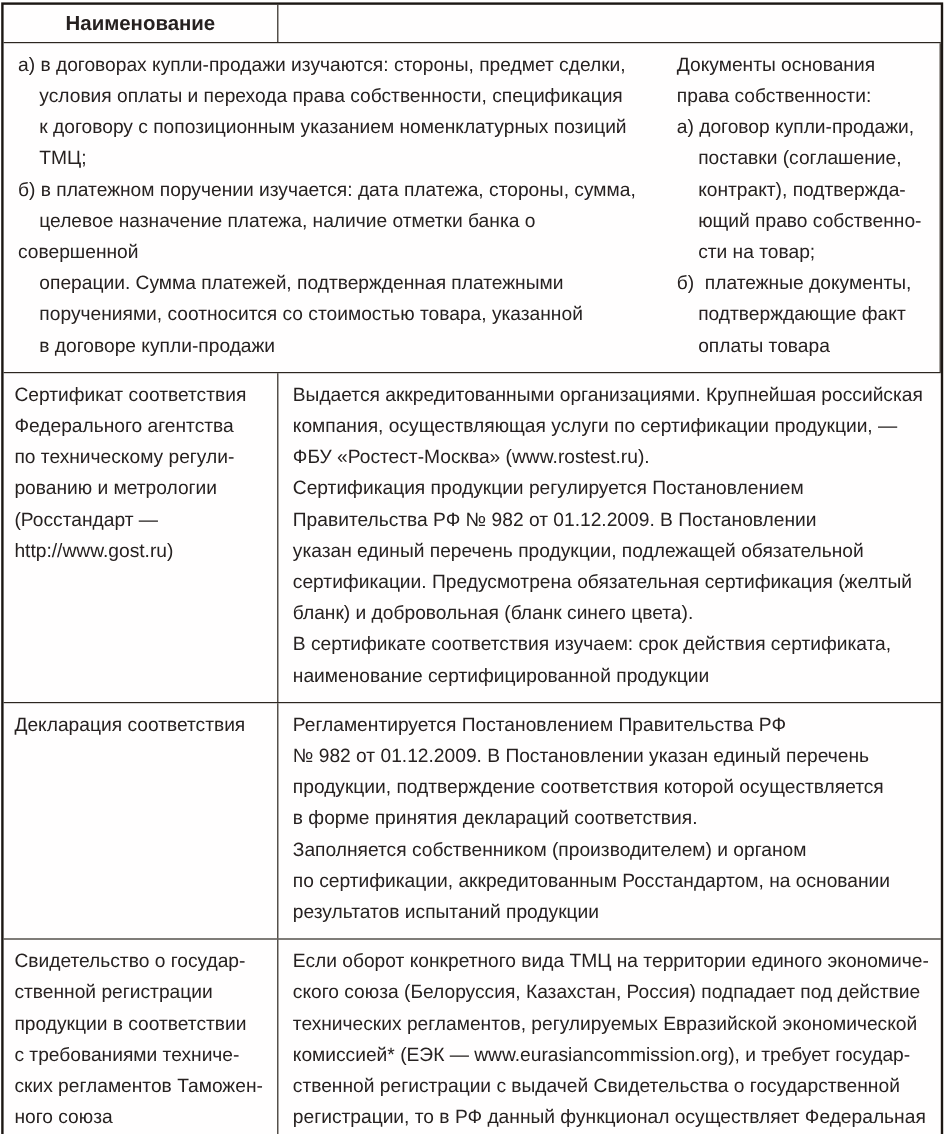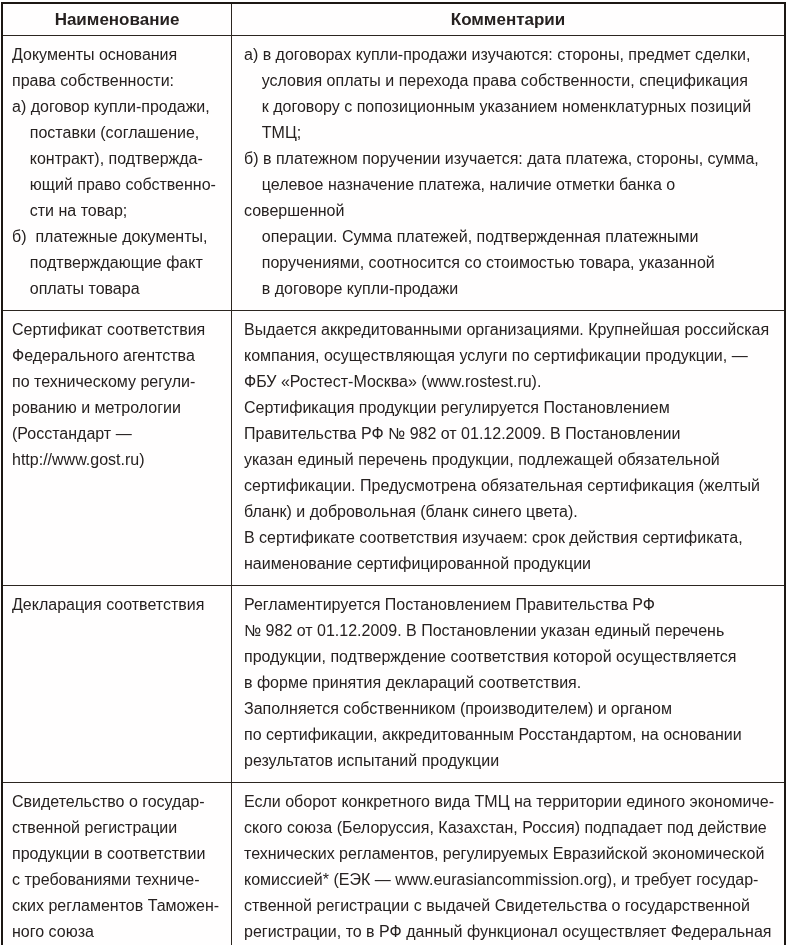--- a/index.html
+++ b/index.html
@@ -69,43 +69,42 @@
   .row-3 { min-height: 180px; justify-content: space-between; }
   .row-4 { min-height: 207px; }
 </style>
 </head>
 <body>
 
 <div class="doc-table">
 
   <div class="row header-row">
     <div class="cell name-col">Наименование</div>
-    <div class="cell comments-col">Комментарии</div>
   </div>
 
   <div class="row row-1">
+    <div class="cell body-cell comments-col">а) в договорах купли-продажи изучаются: стороны, предмет сделки,
+    условия оплаты и перехода права собственности, спецификация
+    к договору с попозиционным указанием номенклатурных позиций
+    ТМЦ;
+б) в платежном поручении изучается: дата платежа, стороны, сумма,
+    целевое назначение платежа, наличие отметки банка о совершенной
+    операции. Сумма платежей, подтвержденная платежными
+    поручениями, соотносится со стоимостью товара, указанной
+    в договоре купли-продажи</div>
     <div class="cell body-cell name-col">Документы основания
 права собственности:
 а) договор купли-продажи,
     поставки (соглашение,
     контракт), подтвержда-
     ющий право собственно-
     сти на товар;
 б)  платежные документы,
     подтверждающие факт
     оплаты товара</div>
-    <div class="cell body-cell comments-col">а) в договорах купли-продажи изучаются: стороны, предмет сделки,
-    условия оплаты и перехода права собственности, спецификация
-    к договору с попозиционным указанием номенклатурных позиций
-    ТМЦ;
-б) в платежном поручении изучается: дата платежа, стороны, сумма,
-    целевое назначение платежа, наличие отметки банка о совершенной
-    операции. Сумма платежей, подтвержденная платежными
-    поручениями, соотносится со стоимостью товара, указанной
-    в договоре купли-продажи</div>
   </div>
 
   <div class="row row-2">
     <div class="cell body-cell name-col">Сертификат соответствия
 Федерального агентства
 по техническому регули-
 рованию и метрологии
 (Росстандарт —
 http://www.gost.ru)</div>
     <div class="cell body-cell comments-col">Выдается аккредитованными организациями. Крупнейшая российская

